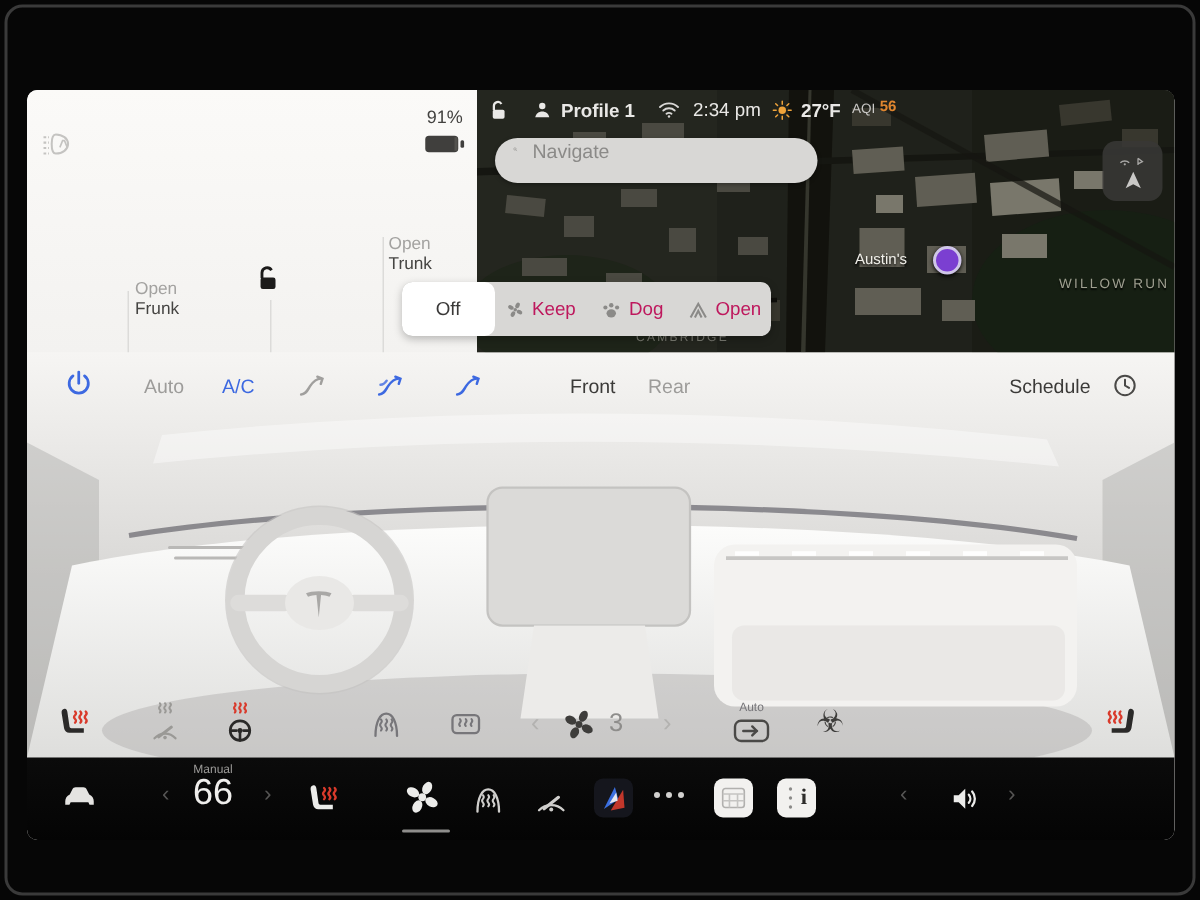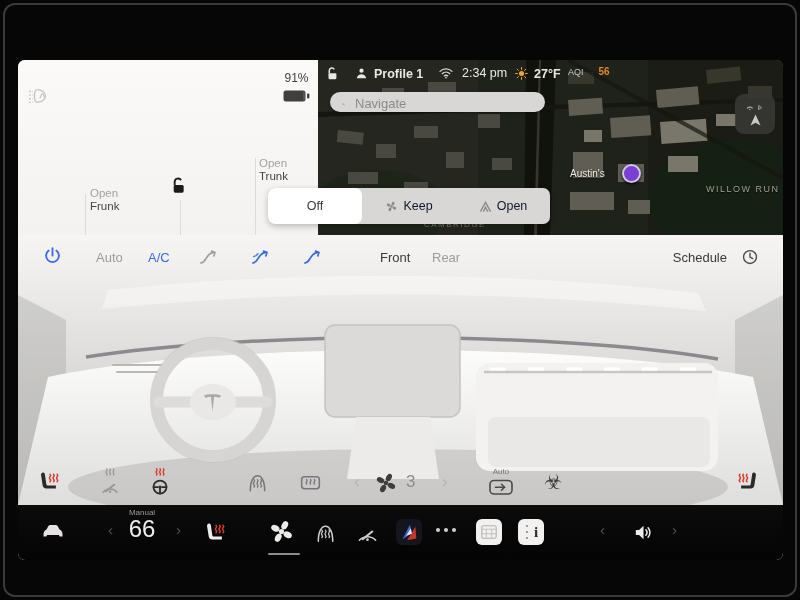--- a/index.html
+++ b/index.html
@@ -20,32 +20,32 @@
   .biglock{position:absolute;left:150px;top:116px;cursor:pointer;}
 
   
   .map{position:absolute;left:300px;top:0;width:465px;height:175px;background:#262821;overflow:hidden;}
   .map svg.terrain{position:absolute;left:0;top:0;}
   .statusbar{position:absolute;left:0;top:6px;width:100%;height:24px;padding-left:12px;}
   .sb{position:absolute;display:flex;align-items:center;gap:5px;color:#e9e8e6;font-size:12.5px;}
   .sb .bold{font-weight:bold;}
   .aqi-label{font-size:9px;color:#c9c8c6;}
   .aqi-value{font-size:10px;color:#e0862f;font-weight:bold;}
-  .nav-pill{position:absolute;left:12px;top:32px;width:215px;height:20px;background:#d8d7d5;border-radius:15px;display:flex;align-items:flex-end;gap:8px;padding:0 12px;box-sizing:border-box;box-shadow:0 1px 3px rgba(0,0,0,.35);}
+  .nav-pill{position:absolute;left:12px;top:32px;width:215px;height:30px;background:#d8d7d5;border-radius:15px;display:flex;align-items:flex-start;gap:8px;padding:0 12px;box-sizing:border-box;box-shadow:0 1px 3px rgba(0,0,0,.35);}
   .nav-pill input{flex:1;border:0;outline:0;background:transparent;font-size:13px;color:#3a3938;font-family:"Liberation Sans",sans-serif;}
   .nav-pill input::placeholder{color:#8b8a88;}
   .compass{position:absolute;right:8px;top:34px;width:40px;height:40px;background:rgba(56,56,54,.88);border-radius:9px;display:flex;flex-direction:column;align-items:center;justify-content:center;gap:2px;cursor:pointer;}
   .poi-label{position:absolute;left:252px;top:108px;color:#f0efe9;font-size:10px;text-shadow:0 1px 2px #000;}
   .poi-marker{position:absolute;left:304px;top:104px;width:15px;height:15px;border-radius:50%;background:#7b3fd1;border:2px solid #cfc6e8;box-shadow:0 1px 3px #000;}
   .region1{position:absolute;left:388px;top:124px;color:#b7b6a6;font-size:9px;letter-spacing:1.5px;opacity:.85;text-shadow:0 1px 1px #000;}
   .region2{position:absolute;left:106px;top:160px;color:#8e8e85;font-size:8px;letter-spacing:1.5px;opacity:.8;}
 
   
-  .seg{position:absolute;left:250px;top:128px;width:282px;height:36px;border-radius:7px;background:#d8d7d5;display:flex;box-shadow:0 2px 6px rgba(0,0,0,.25);overflow:hidden;z-index:5;}
-  .seg-opt{flex:1;display:flex;align-items:center;justify-content:center;gap:5px;font-size:12.5px;color:#0f172a;cursor:pointer;}
+  .seg{position:absolute;left:250px;top:128px;width:246px;height:36px;border-radius:7px;background:#d8d7d5;display:flex;box-shadow:0 2px 6px rgba(0,0,0,.25);overflow:hidden;z-index:5;}
+  .seg-opt{flex:1;display:flex;align-items:center;justify-content:center;gap:5px;font-size:12.5px;color:#be185d;cursor:pointer;}
   .seg-opt.selected{background:#ffffff;color:#3a3938;border-radius:7px;}
 
   
   .climate-panel{position:absolute;left:0;top:175px;width:765px;height:270px;background:linear-gradient(#f6f5f3 0%,#edecea 18%,#d9d8d6 55%,#c6c5c3 100%);overflow:hidden;}
   .scene{position:absolute;left:0;top:0;}
   .climate-bar{position:absolute;left:0;top:0;width:765px;height:44px;}
   .cb{position:absolute;top:12px;font-size:13px;cursor:pointer;}
   .cb.txt{top:15px;}
   .gray{color:#9d9c9a;} .dark{color:#3b3a38;} .blue{color:#3d69e1;}
 
@@ -193,21 +193,21 @@
       <span class="sb bold" style="left:144px;">2:34 pm</span>
       <span class="sb" style="left:196px;">
         <svg width="15" height="15" viewBox="0 0 24 24">
           <circle cx="12" cy="12" r="4" fill="#efa33a"></circle>
           <g stroke="#efa33a" stroke-width="1.6" stroke-linecap="round">
             <path d="M12 2.5v3M12 18.5v3M2.5 12h3M18.5 12h3M5 5l2 2M17 17l2 2M19 5l-2 2M7 17l-2 2"></path>
           </g>
         </svg>
         <span class="bold">27°F</span>
       </span>
-      <span class="sb" style="left:250px;gap:15px;justify-content:space-between;">
+      <span class="sb" style="left:250px;gap:3px;justify-content:space-between;">
         <span class="aqi-label">AQI</span>
         <span class="aqi-value">56</span>
       </span>
     </div>
 
     <div class="nav-pill">
       <svg width="15" height="15" viewBox="0 0 22 22" fill="none" stroke="#7c7b79" stroke-width="2">
         <circle cx="9.5" cy="9.5" r="6"></circle>
         <path d="M14 14l5 5" stroke-linecap="round"></path>
       </svg>
@@ -237,20 +237,29 @@
     </div>
     <div class="seg-opt">
       <svg width="13" height="13" viewBox="0 0 24 24" fill="#8b8a88">
         <circle cx="12" cy="12" r="2.2"></circle>
         <ellipse cx="12" cy="6" rx="2.5" ry="3.6" transform="rotate(28 12 12)"></ellipse>
         <ellipse cx="12" cy="6" rx="2.5" ry="3.6" transform="rotate(118 12 12)"></ellipse>
         <ellipse cx="12" cy="6" rx="2.5" ry="3.6" transform="rotate(208 12 12)"></ellipse>
         <ellipse cx="12" cy="6" rx="2.5" ry="3.6" transform="rotate(298 12 12)"></ellipse>
       </svg>
       <span>Keep</span>
+    </div>
+    <div class="seg-opt">
+      <svg width="13" height="13" viewBox="0 0 14 14" fill="#8b8a88">
+        <ellipse cx="7" cy="9.6" rx="3.4" ry="2.9"></ellipse>
+        <circle cx="2.8" cy="5.4" r="1.5"></circle>
+        <circle cx="7" cy="3.8" r="1.6"></circle>
+        <circle cx="11.2" cy="5.4" r="1.5"></circle>
+      </svg>
+      <span>Dog</span>
     </div>
     <div class="seg-opt">
       <svg width="13" height="13" viewBox="0 0 14 14" fill="none" stroke="#8b8a88" stroke-width="1.5">
         <path d="M1.5 12.5 L7 2.7 L12.5 12.5"></path>
         <path d="M4.6 12.5 L7 7.8 L9.4 12.5"></path>
       </svg>
       <span>Open</span>
     </div>
   </div>
 

